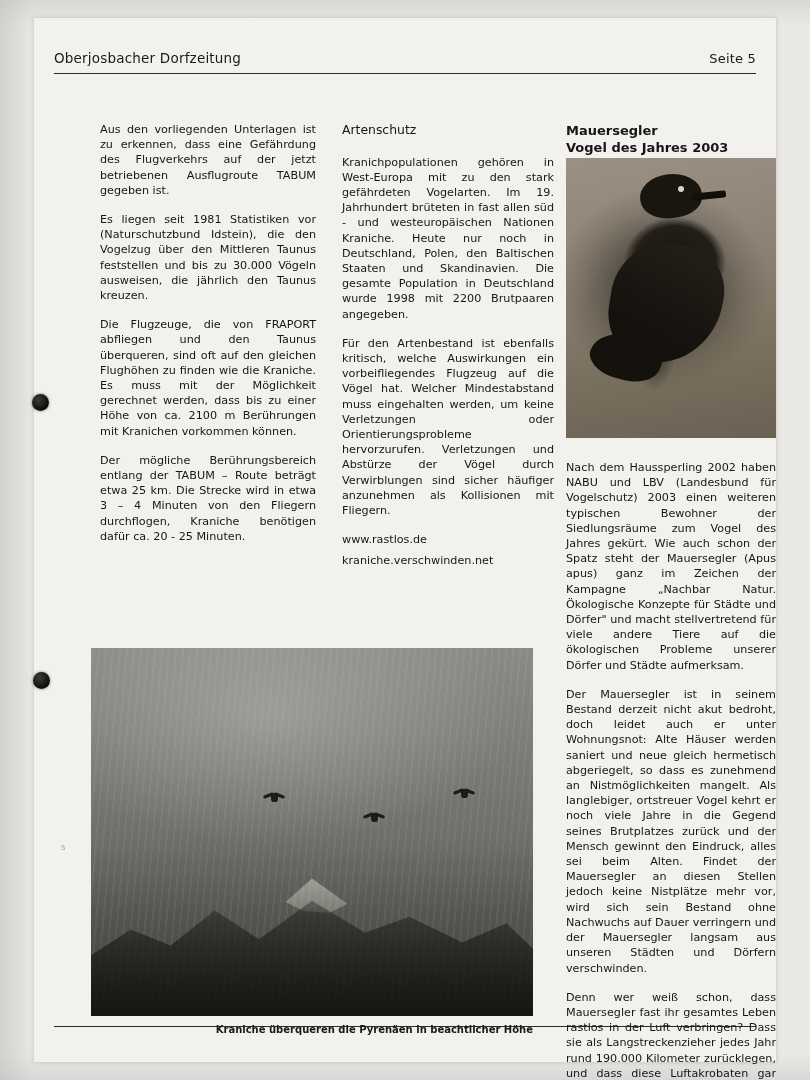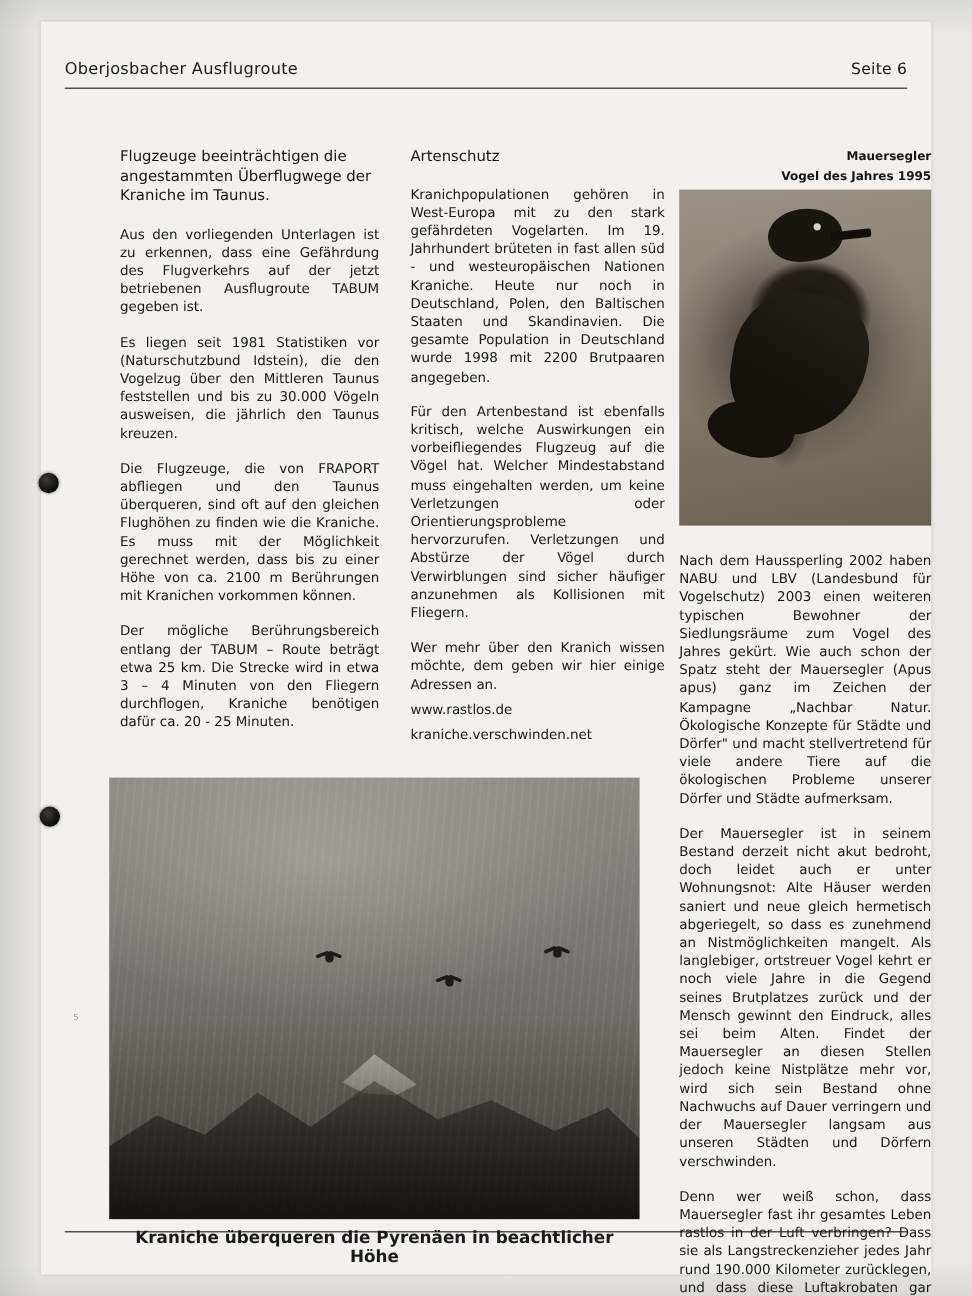--- a/index.html
+++ b/index.html
@@ -77,23 +77,23 @@
     line-height: 16.5px;
     font-size: 12.4px;
     margin-bottom: 16px;
   }
 
   #col1 { left: 66px; top: 104px; width: 216px; }
   #col2 { left: 308px; top: 104px; width: 212px; }
   #col3 { left: 532px; top: 104px; width: 210px; }
 
   .col3-head {
-    text-align: right;
+    text-align: left;
     font-weight: bold;
-    font-size: 10px;
+    font-size: 13px;
     line-height: 17px;
     margin-bottom: 10px;
   }
 
   
   .photo {
     position: absolute;
     background: #6d6a63;
     overflow: hidden;
   }
@@ -191,22 +191,22 @@
   }
   .c1 { left: 172px; top: 142px; }
   .c2 { left: 272px; top: 162px; }
   .c3 { left: 362px; top: 138px; }
 
   .caption {
     position: absolute;
     left: 57px;
     top: 1006px;
     width: 442px;
-    text-align: center;
-    font-size: 14px;
+    text-align: right;
+    font-size: 10px;
     font-weight: bold;
   }
 
   
   .hole {
     position: absolute;
     width: 17px; height: 17px;
     border-radius: 50%;
     background: radial-gradient(circle at 38% 34%, #3a3a38 0%, #0e0e0d 65%, #000 100%);
     box-shadow: 0 0 3px rgba(0,0,0,0.5);
@@ -221,47 +221,45 @@
     color: #9a9a96;
   }
 </style>
 </head>
 <body>
 
 <div class="page">
   <div class="sheet">
 
     <div class="header">
-      <div class="title">Oberjosbacher Ausflugroute</div>
-      <div class="pageno">Seite 6</div>
+      <div class="title">Oberjosbacher Dorfzeitung</div>
+      <div class="pageno">Seite 5</div>
     </div>
     <div class="rule top"></div>
     <div class="rule bottom"></div>
 
     <div class="col" id="col1">
-      <p class="lead">Flugzeuge beeinträchtigen die angestammten Überflugwege der Kraniche im Taunus.</p>
       <p>Aus den vorliegenden Unterlagen ist zu erkennen, dass eine Gefährdung des Flugverkehrs auf der jetzt betriebenen Ausflugroute TABUM gegeben ist.</p>
       <p>Es liegen seit 1981 Statistiken vor (Naturschutzbund Idstein), die den Vogelzug über den Mittleren Taunus feststellen und bis zu 30.000 Vögeln ausweisen, die jährlich den Taunus kreuzen.</p>
       <p>Die Flugzeuge, die von FRAPORT abfliegen und den Taunus überqueren, sind oft auf den gleichen Flughöhen zu finden wie die Kraniche. Es muss mit der Möglichkeit gerechnet werden, dass bis zu einer Höhe von ca. 2100 m Berührungen mit Kranichen vorkommen können.</p>
       <p>Der mögliche Berührungsbereich entlang der TABUM – Route beträgt etwa 25 km. Die Strecke wird in etwa 3 – 4 Minuten von den Fliegern durchflogen, Kraniche benötigen dafür ca. 20 - 25 Minuten.</p>
     </div>
 
     <div class="col" id="col2">
       <p class="lead">Artenschutz</p>
       <p>Kranichpopulationen gehören in West-Europa mit zu den stark gefährdeten Vogelarten. Im 19. Jahrhundert brüteten in fast allen süd - und westeuropäischen Nationen Kraniche. Heute nur noch in Deutschland, Polen, den Baltischen Staaten und Skandinavien. Die gesamte Population in Deutschland wurde 1998 mit 2200 Brutpaaren angegeben.</p>
       <p>Für den Artenbestand ist ebenfalls kritisch, welche Auswirkungen ein vorbeifliegendes Flugzeug auf die Vögel hat. Welcher Mindestabstand muss eingehalten werden, um keine Verletzungen oder Orientierungsprobleme hervorzurufen. Verletzungen und Abstürze der Vögel durch Verwirblungen sind sicher häufiger anzunehmen als Kollisionen mit Fliegern.</p>
-      <p class="tight">Wer mehr über den Kranich wissen möchte, dem geben wir hier einige Adressen an.</p>
       <p class="tight">www.rastlos.de</p>
       <p>kraniche.verschwinden.net</p>
     </div>
 
     <div class="col" id="col3">
       <div class="col3-head">
         <div>Mauersegler</div>
-        <div>Vogel des Jahres 1995</div>
+        <div>Vogel des Jahres 2003</div>
       </div>
       <div style="height:294px"></div>
       <p>Nach dem Haussperling 2002 haben NABU und LBV (Landesbund für Vogelschutz) 2003 einen weiteren typischen Bewohner der Siedlungsräume zum Vogel des Jahres gekürt. Wie auch schon der Spatz steht der Mauersegler (Apus apus) ganz im Zeichen der Kampagne „Nachbar Natur. Ökologische Konzepte für Städte und Dörfer" und macht stellvertretend für viele andere Tiere auf die ökologischen Probleme unserer Dörfer und Städte aufmerksam.</p>
       <p>Der Mauersegler ist in seinem Bestand derzeit nicht akut bedroht, doch leidet auch er unter Wohnungsnot: Alte Häuser werden saniert und neue gleich hermetisch abgeriegelt, so dass es zunehmend an Nistmöglichkeiten mangelt. Als langlebiger, ortstreuer Vogel kehrt er noch viele Jahre in die Gegend seines Brutplatzes zurück und der Mensch gewinnt den Eindruck, alles sei beim Alten. Findet der Mauersegler an diesen Stellen jedoch keine Nistplätze mehr vor, wird sich sein Bestand ohne Nachwuchs auf Dauer verringern und der Mauersegler langsam aus unseren Städten und Dörfern verschwinden.</p>
       <p>Denn wer weiß schon, dass Mauersegler fast ihr gesamtes Leben rastlos in der Luft verbringen? Dass sie als Langstreckenzieher jedes Jahr rund 190.000 Kilometer zurücklegen, und dass diese Luftakrobaten gar nicht mit den Schwalben verwandt sind?</p>
     </div>
 
     <div class="photo photo-bird">
       <div class="bird-body"></div>
       <div class="bird-wing"></div>

